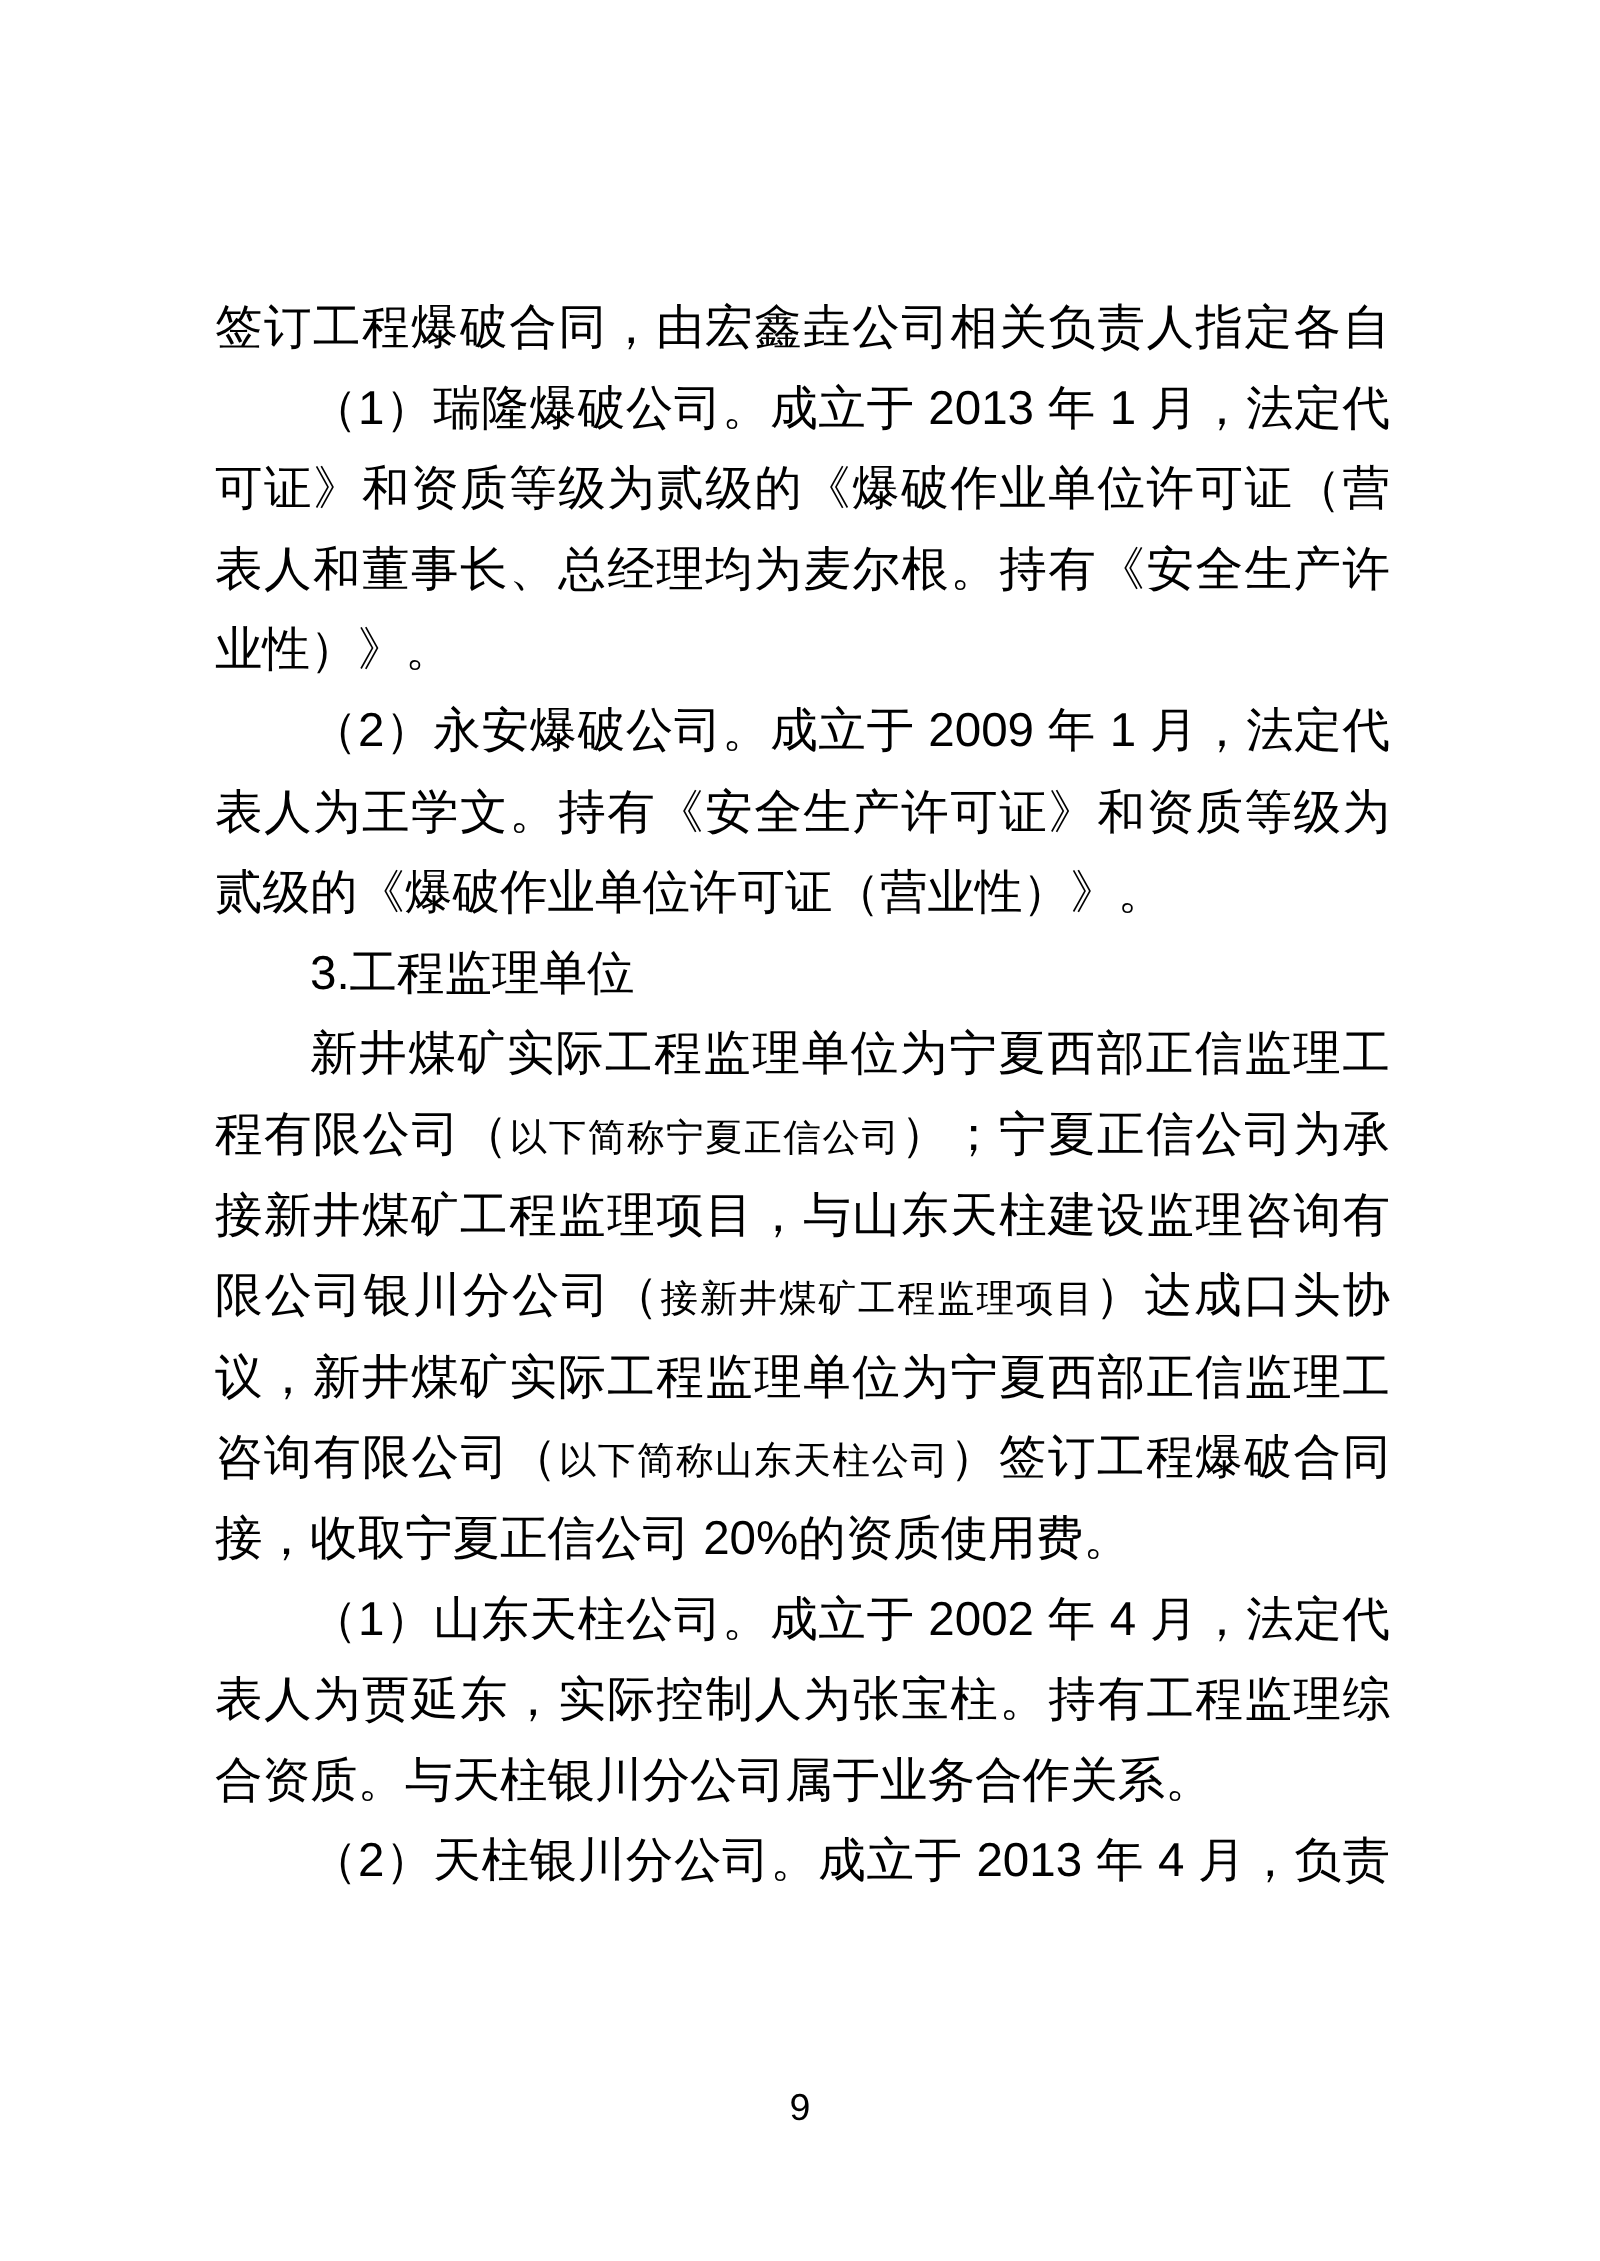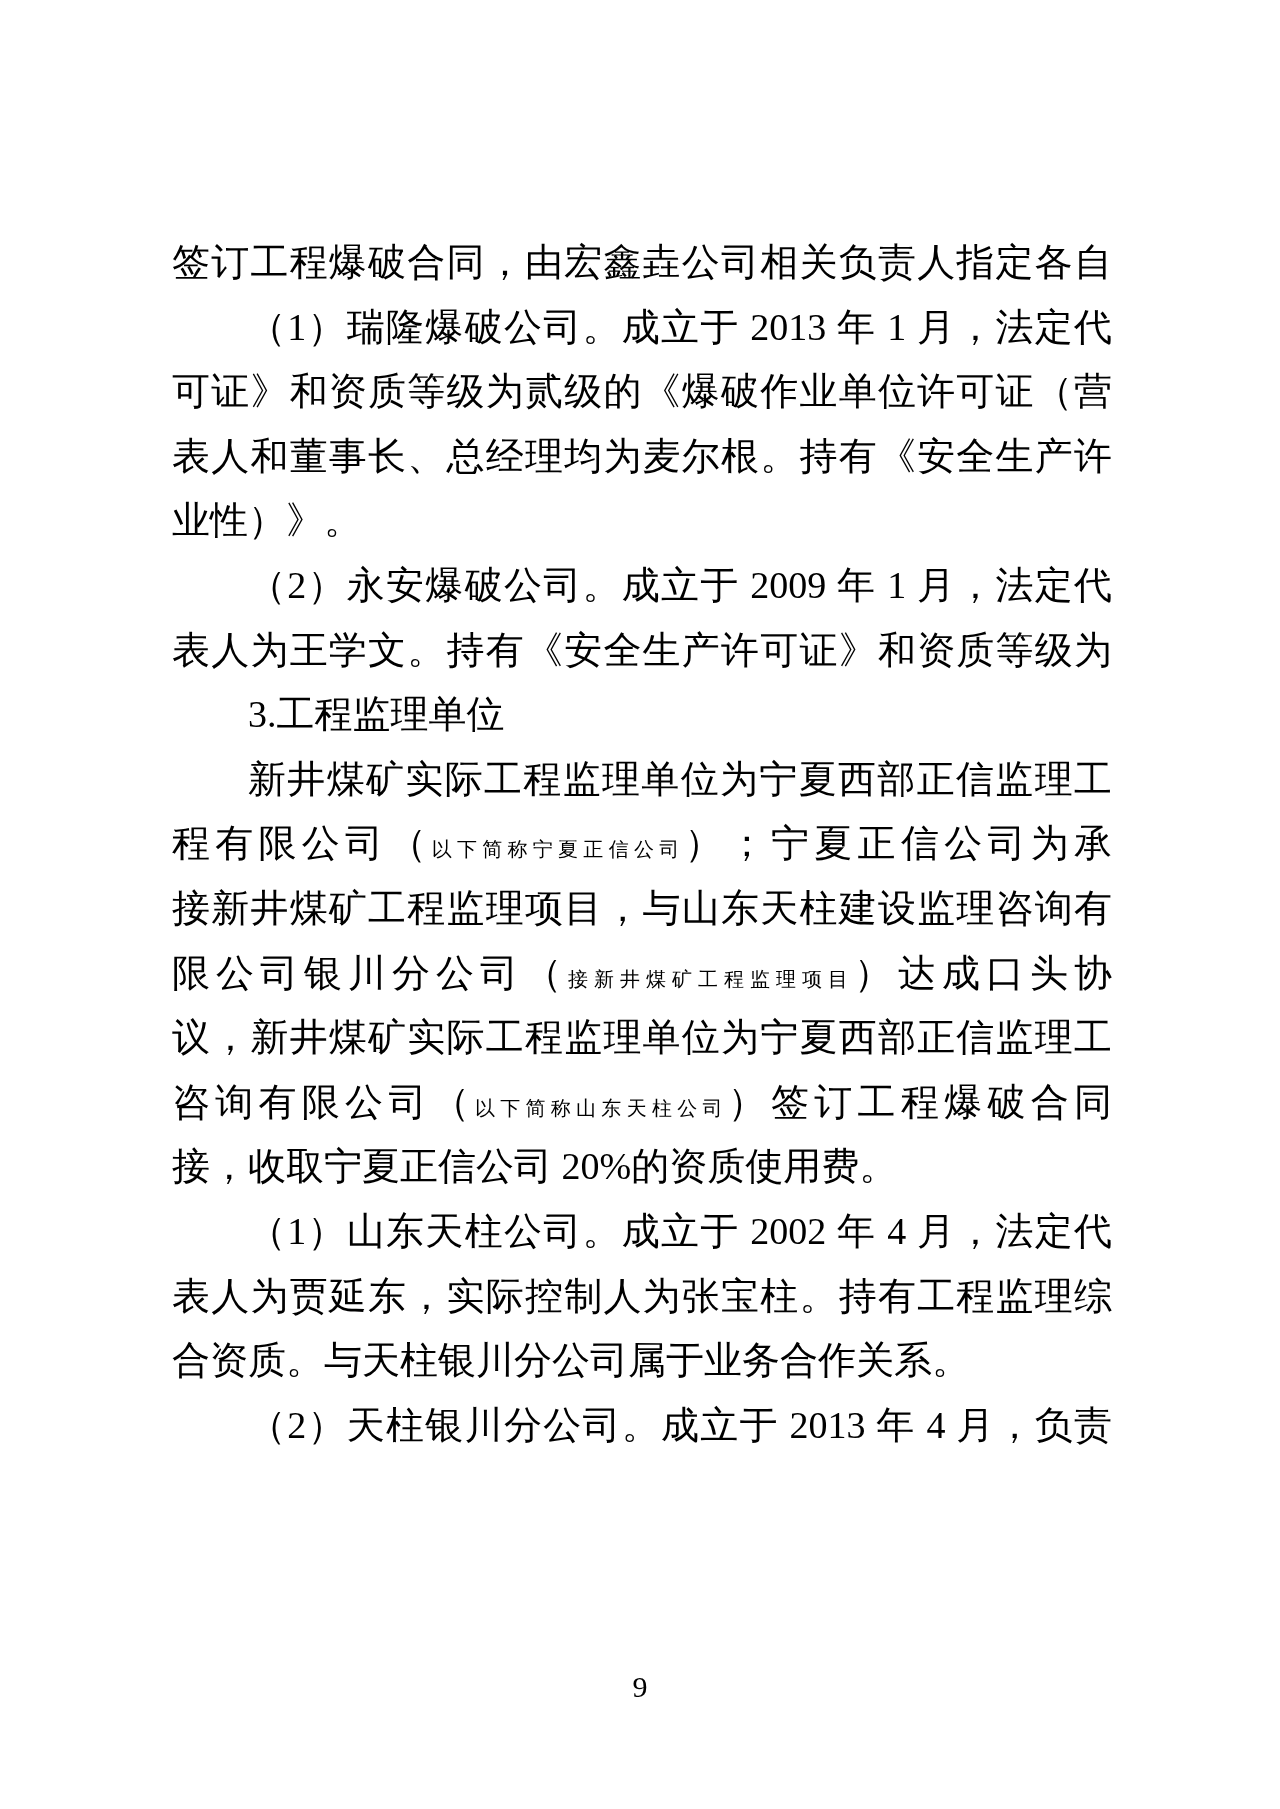--- a/index.html
+++ b/index.html
@@ -6,21 +6,21 @@
     margin: 0;
     padding: 0;
     background: #ffffff;
   }
   .page {
     position: relative;
     width: 1280px;
     height: 1748px;
     background: #ffffff;
     overflow: hidden;
-    font-family: Liberation Serif, serif;
+    font-family: Liberation Sans, sans-serif;
     color: #000000;
   }
   .text-body {
     position: absolute;
     left: 172px;
     top: 230px;
     width: 940px;
   }
   .line {
     height: 64.6px;
@@ -32,21 +32,21 @@
     text-justify: inter-character;
   }
   .line.full {
     white-space: normal;
     text-align-last: justify;
   }
   .line.indent {
     text-indent: 76px;
   }
   .seg.small {
-    font-size: 20px;
+    font-size: 30px;
   }
   .page-number {
     position: absolute;
     top: 1669px;
     left: 0;
     width: 100%;
     text-align: center;
     font-size: 30px;
     line-height: 36px;
   }
@@ -61,20 +61,21 @@
       </div>
       <div>
         <div class="line full indent"><span class="seg">（1）瑞隆爆破公司。成立于 2013 年 1 月，法定代</span></div>
         <div class="line full"><span class="seg">可证》和资质等级为贰级的《爆破作业单位许可证（营</span></div>
         <div class="line full"><span class="seg">表人和董事长、总经理均为麦尔根。持有《安全生产许</span></div>
         <div class="line"><span class="seg">业性）》。</span></div>
       </div>
       <div>
         <div class="line full indent"><span class="seg">（2）永安爆破公司。成立于 2009 年 1 月，法定代</span></div>
         <div class="line full"><span class="seg">表人为王学文。持有《安全生产许可证》和资质等级为</span></div>
+        <div class="line"><span class="seg">贰级的《爆破作业单位许可证（营业性）》。</span></div>
       </div>
       <div>
         <div class="line indent"><span class="seg">3.工程监理单位</span></div>
       </div>
       <div>
         <div class="line full indent"><span class="seg">新井煤矿实际工程监理单位为宁夏西部正信监理工</span></div>
         <div class="line full"><span class="seg">程有限公司（</span><span class="seg small">以下简称宁夏正信公司</span><span class="seg">）；宁夏正信公司为承</span></div>
         <div class="line full"><span class="seg">接新井煤矿工程监理项目，与山东天柱建设监理咨询有</span></div>
         <div class="line full"><span class="seg">限公司银川分公司（</span><span class="seg small">接新井煤矿工程监理项目</span><span class="seg">）达成口头协</span></div>
         <div class="line full"><span class="seg">议，新井煤矿实际工程监理单位为宁夏西部正信监理工</span></div>

